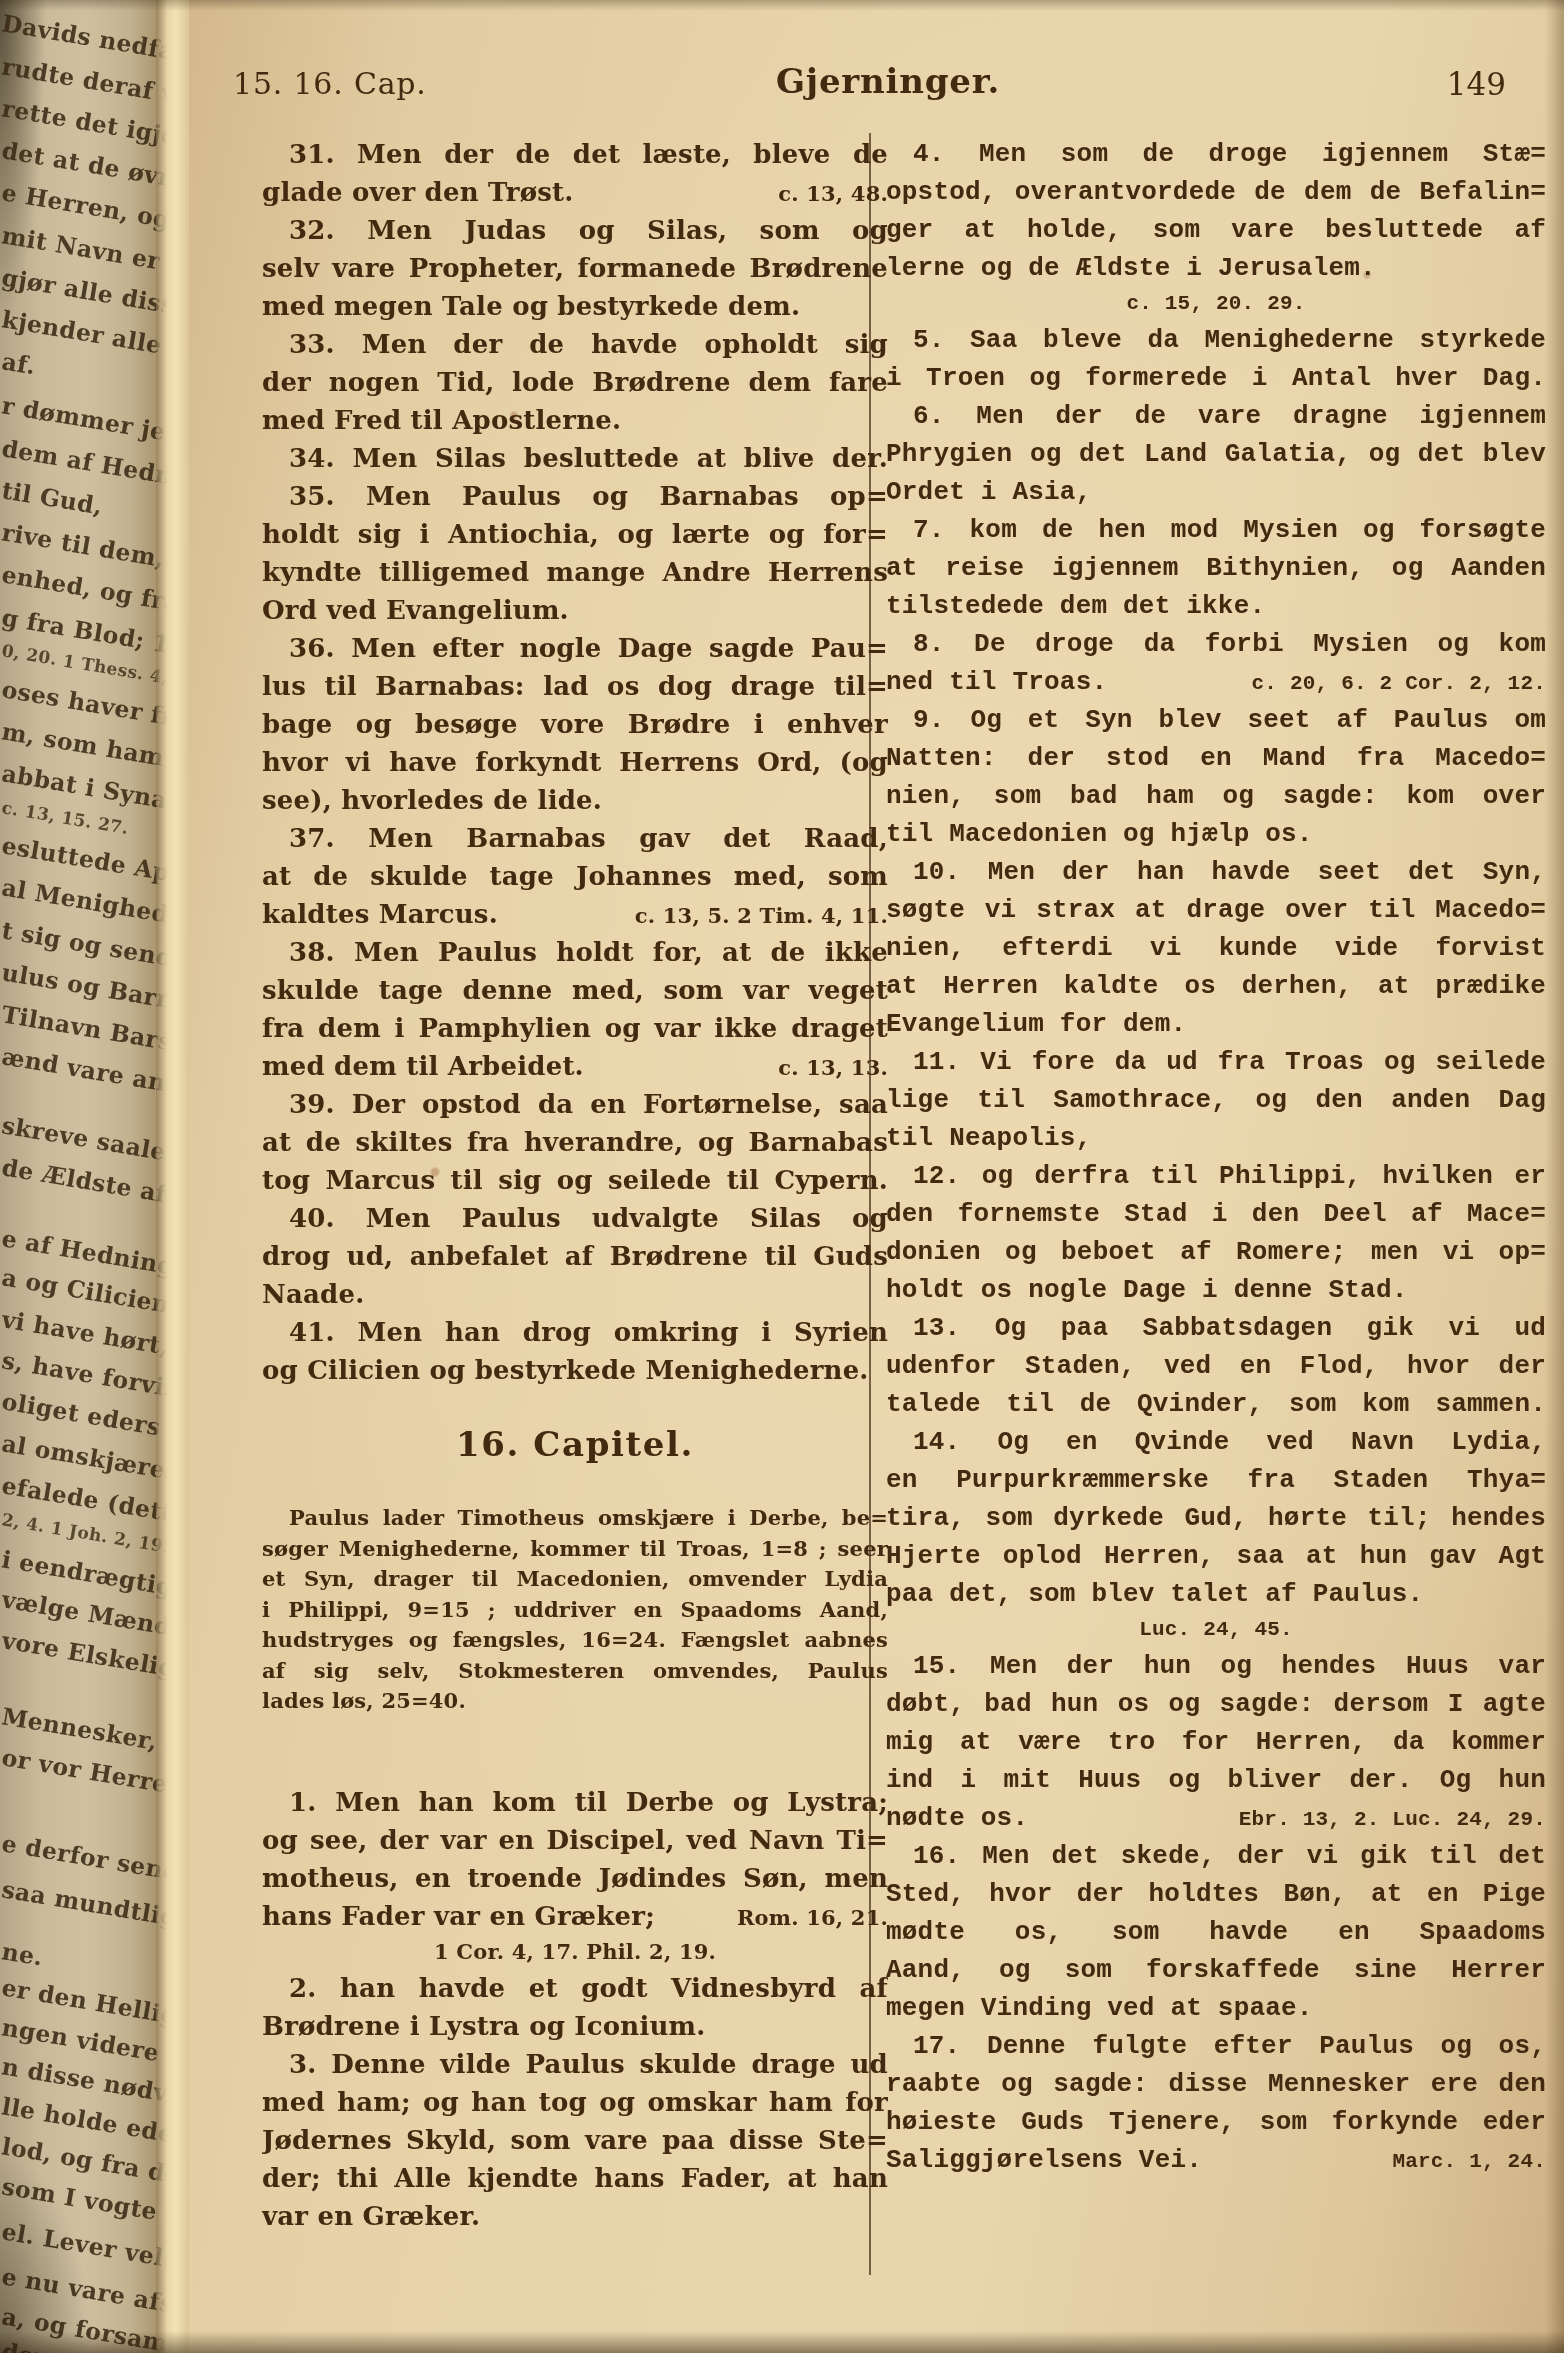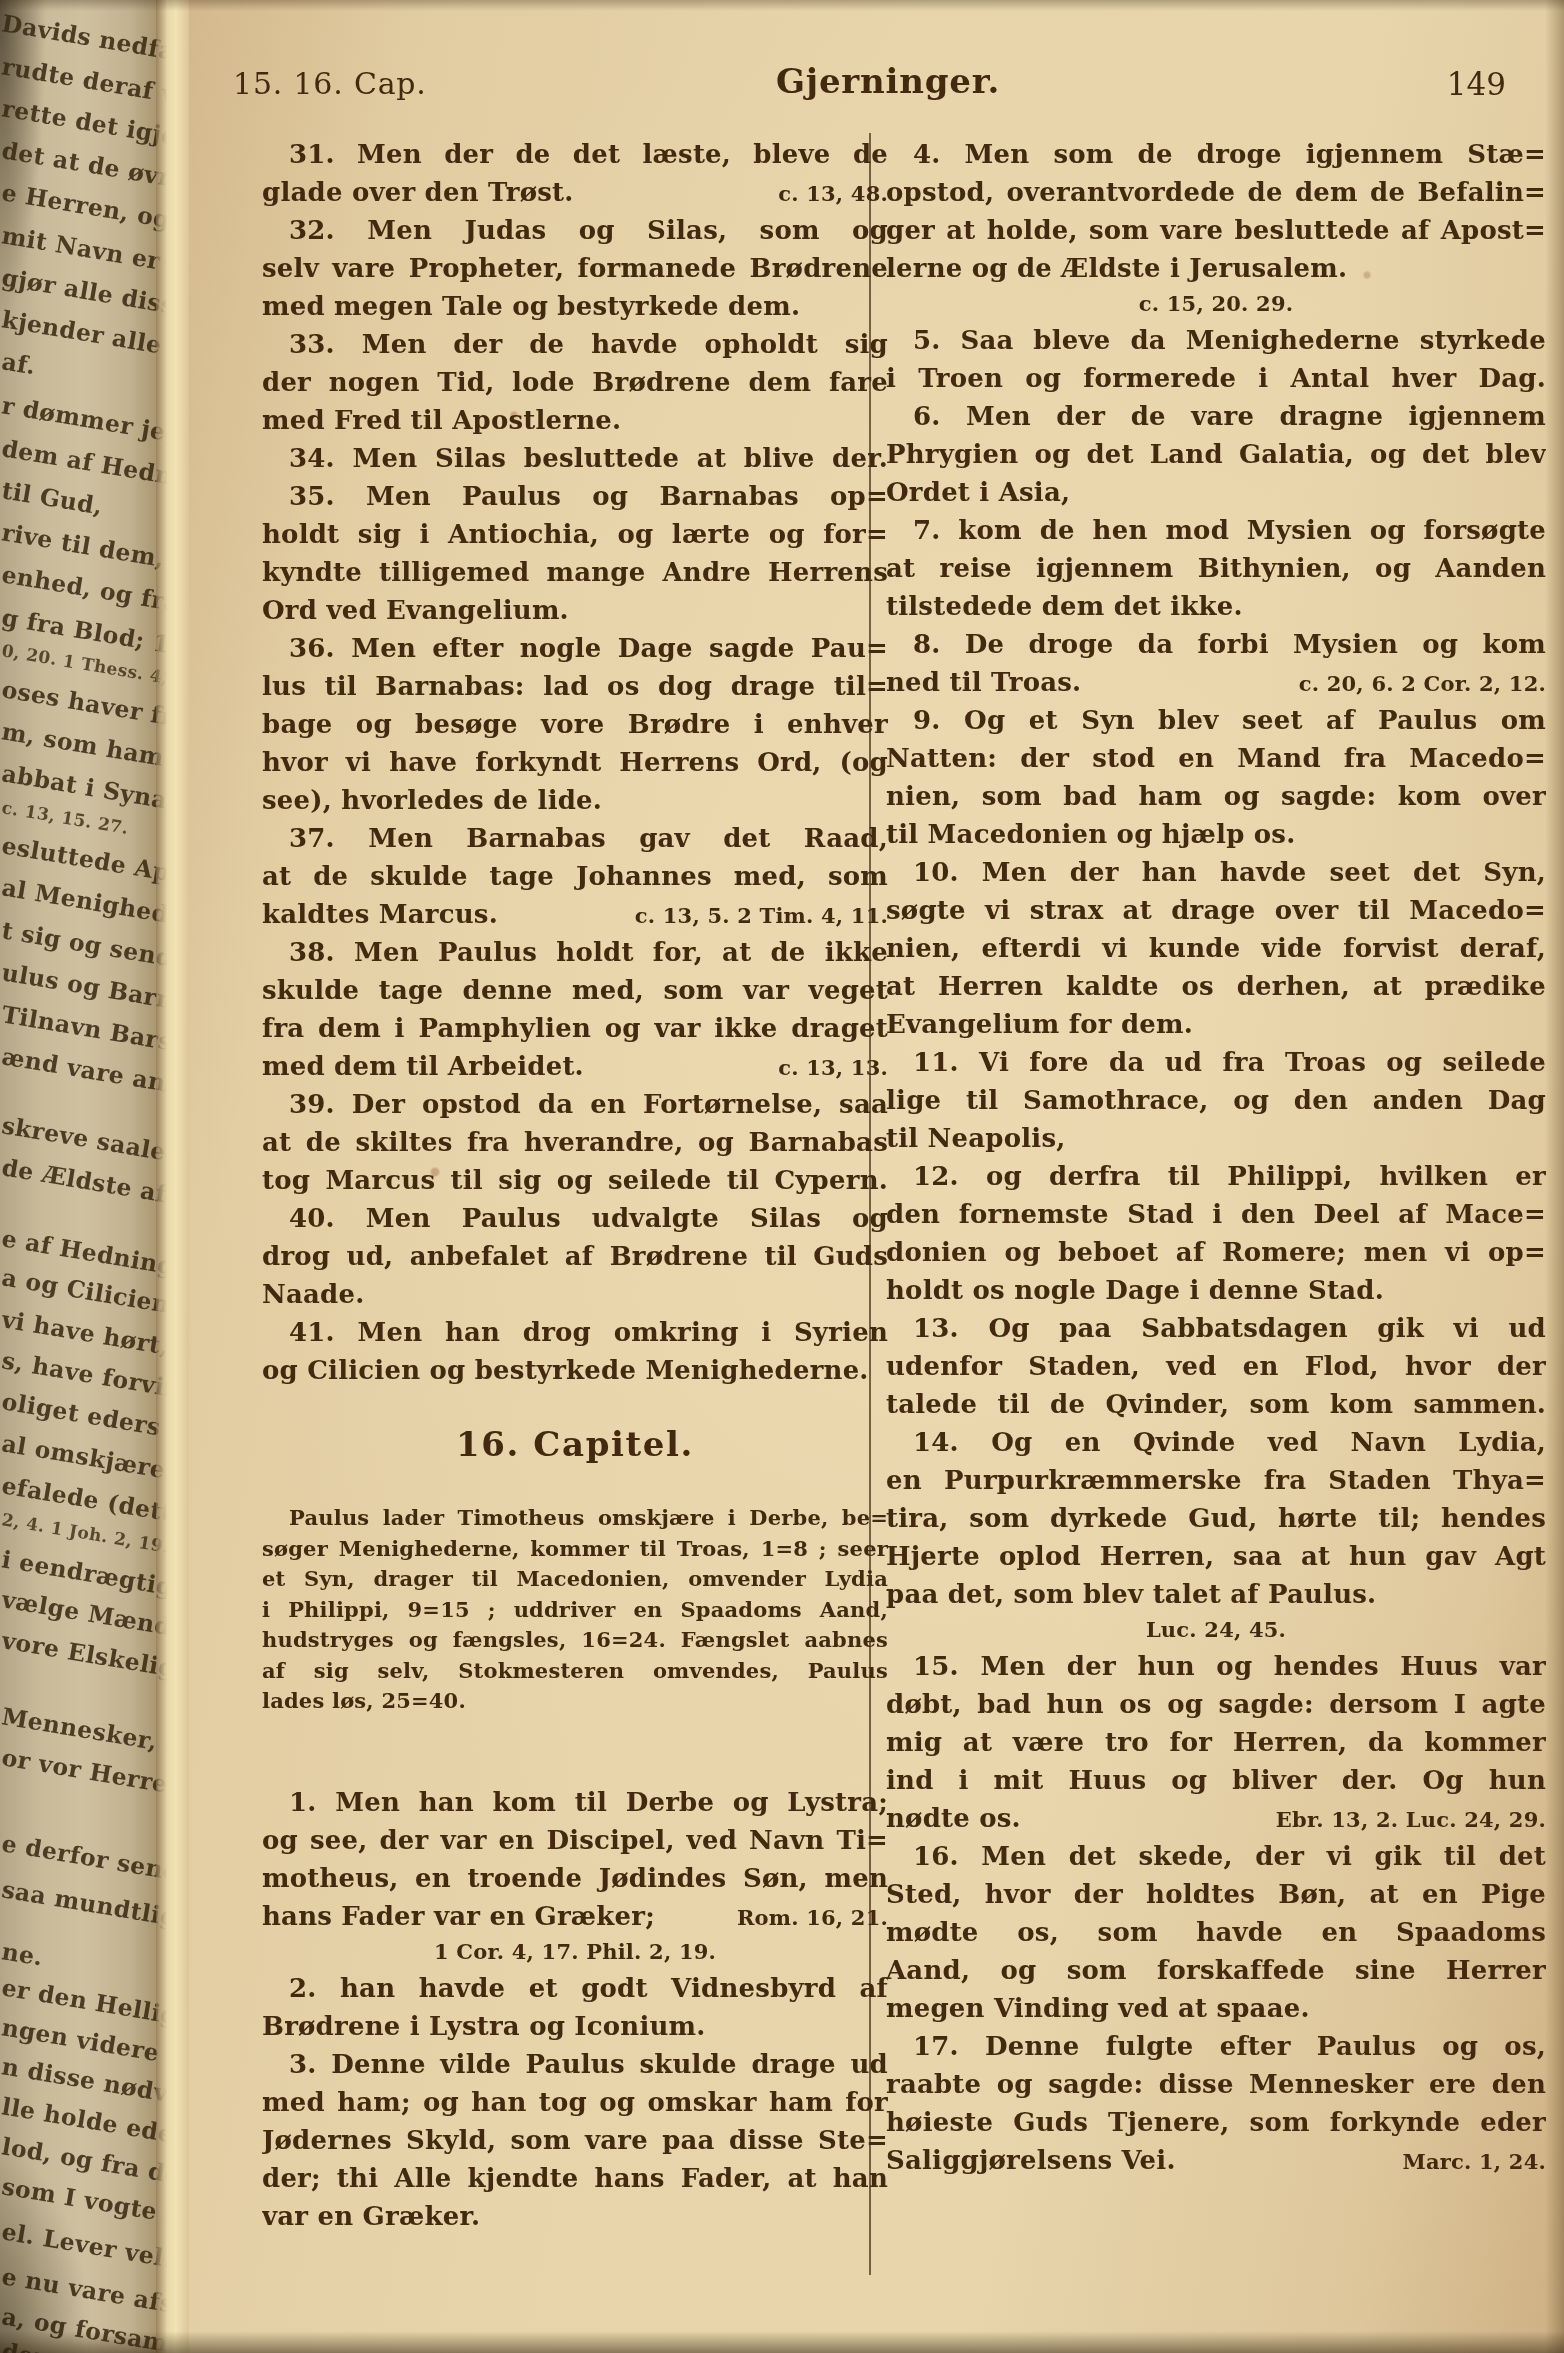--- a/index.html
+++ b/index.html
@@ -44,21 +44,21 @@
     font-size:34px;font-weight:700;letter-spacing:0.8px;}
   #header-right{position:absolute;left:1377px;top:66px;width:129px;text-align:right;
     font-size:31px;font-weight:400;}
 
   
   #divider{position:absolute;left:869px;top:133px;width:1.6px;height:2142px;
     background:rgba(72,50,26,.72);}
 
   
   #col-left {position:absolute;left:240px; top:135px;width:626px;margin-left:22px;}
-  #col-right{position:absolute;left:886px;top:135px;width:660px;}
+  #col-right{position:absolute;left:886px;top:135px;width:660px;font-family:Liberation Mono, monospace;}
   .tl{box-sizing:border-box;width:100%;height:38px;overflow:hidden;
       font-weight:700;font-size:26px;line-height:38px;color:#42290f;
       text-align:justify;text-align-last:justify;letter-spacing:0.2px;}
   .tl.v{padding-left:27px;}
   .tl.e{text-align:left;text-align-last:left;}
   .tl.flex{display:flex;justify-content:space-between;align-items:baseline;}
   .ref-inline{font-size:21px;font-weight:700;white-space:nowrap;}
   .tl.refline{height:34px;line-height:34px;font-size:21px;
       text-align:left;text-align-last:center;}
   .heading{height:50px;line-height:50px;margin-top:30px;text-align:center;text-align-last:center;

